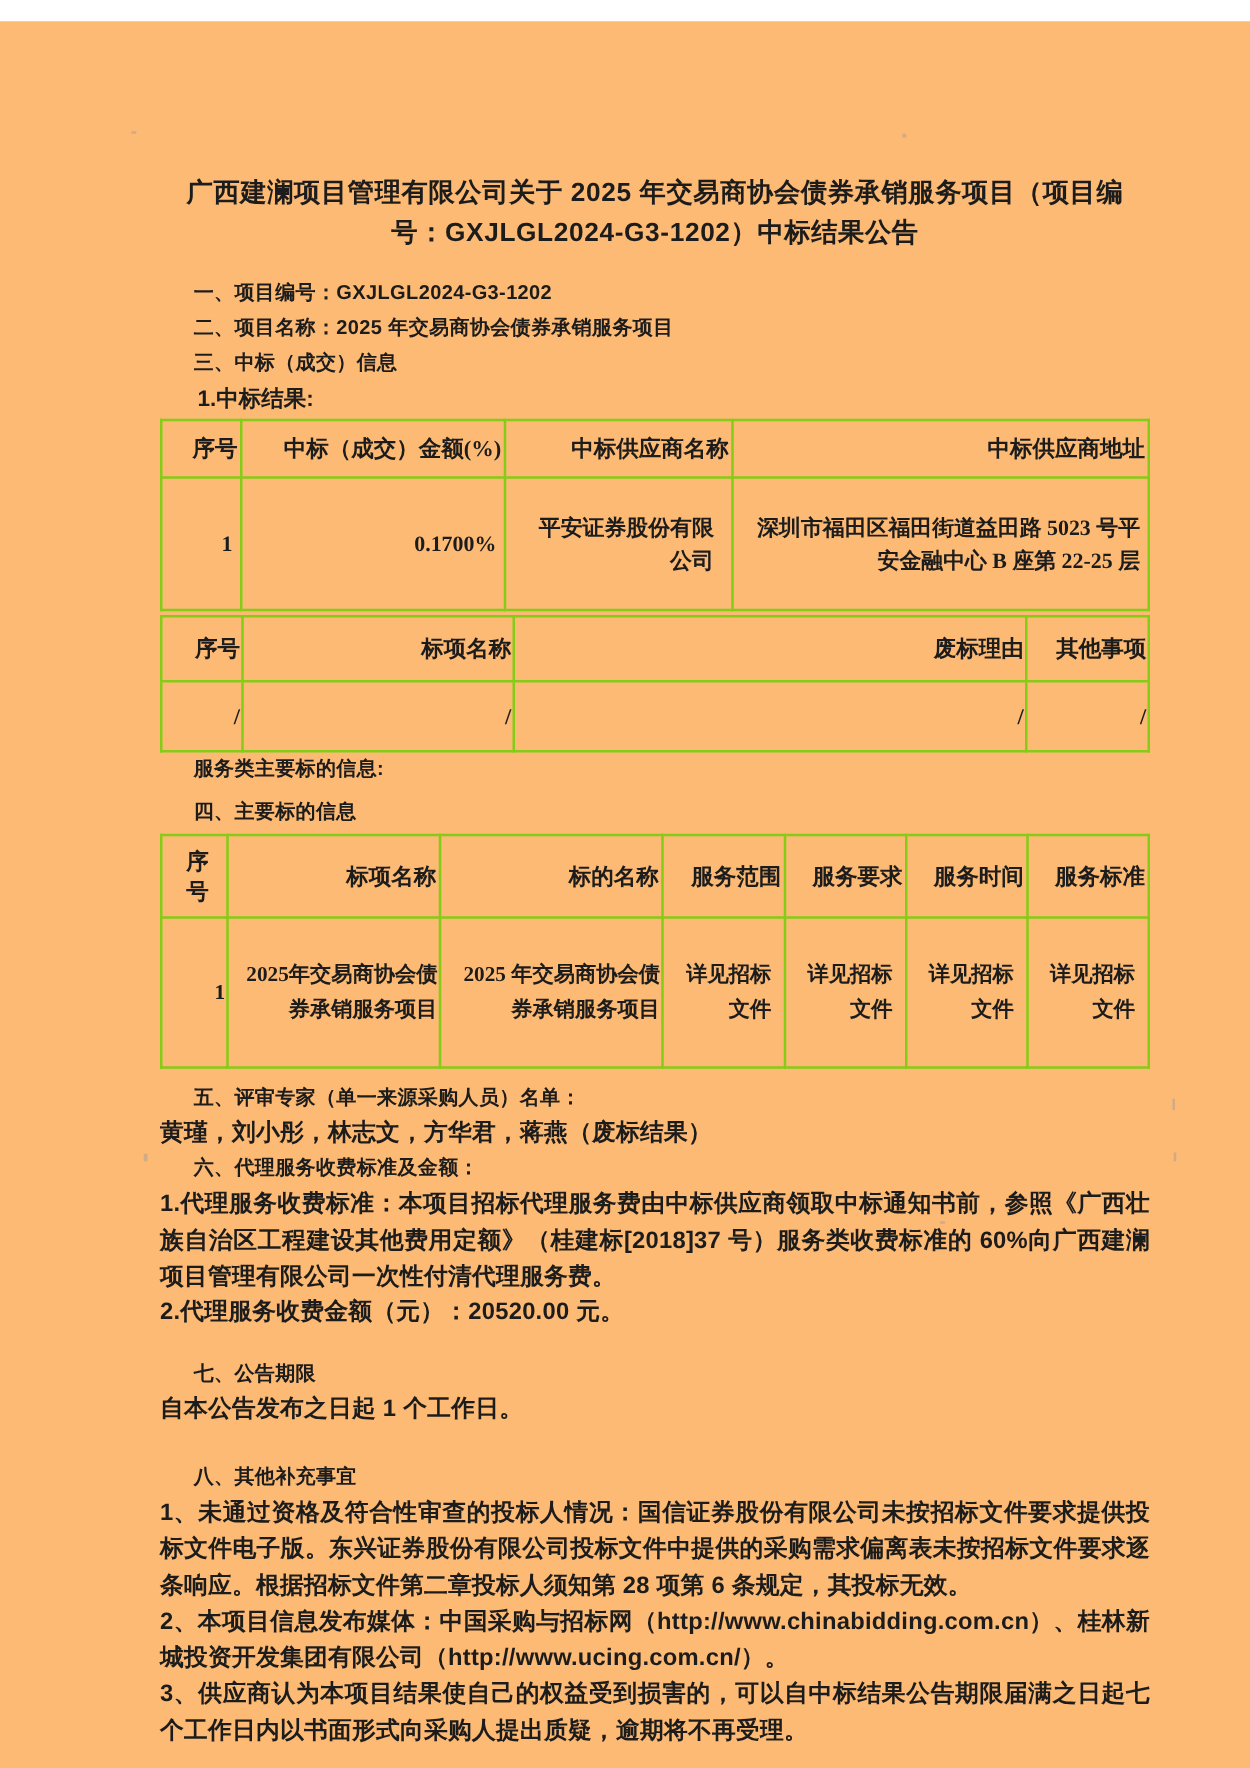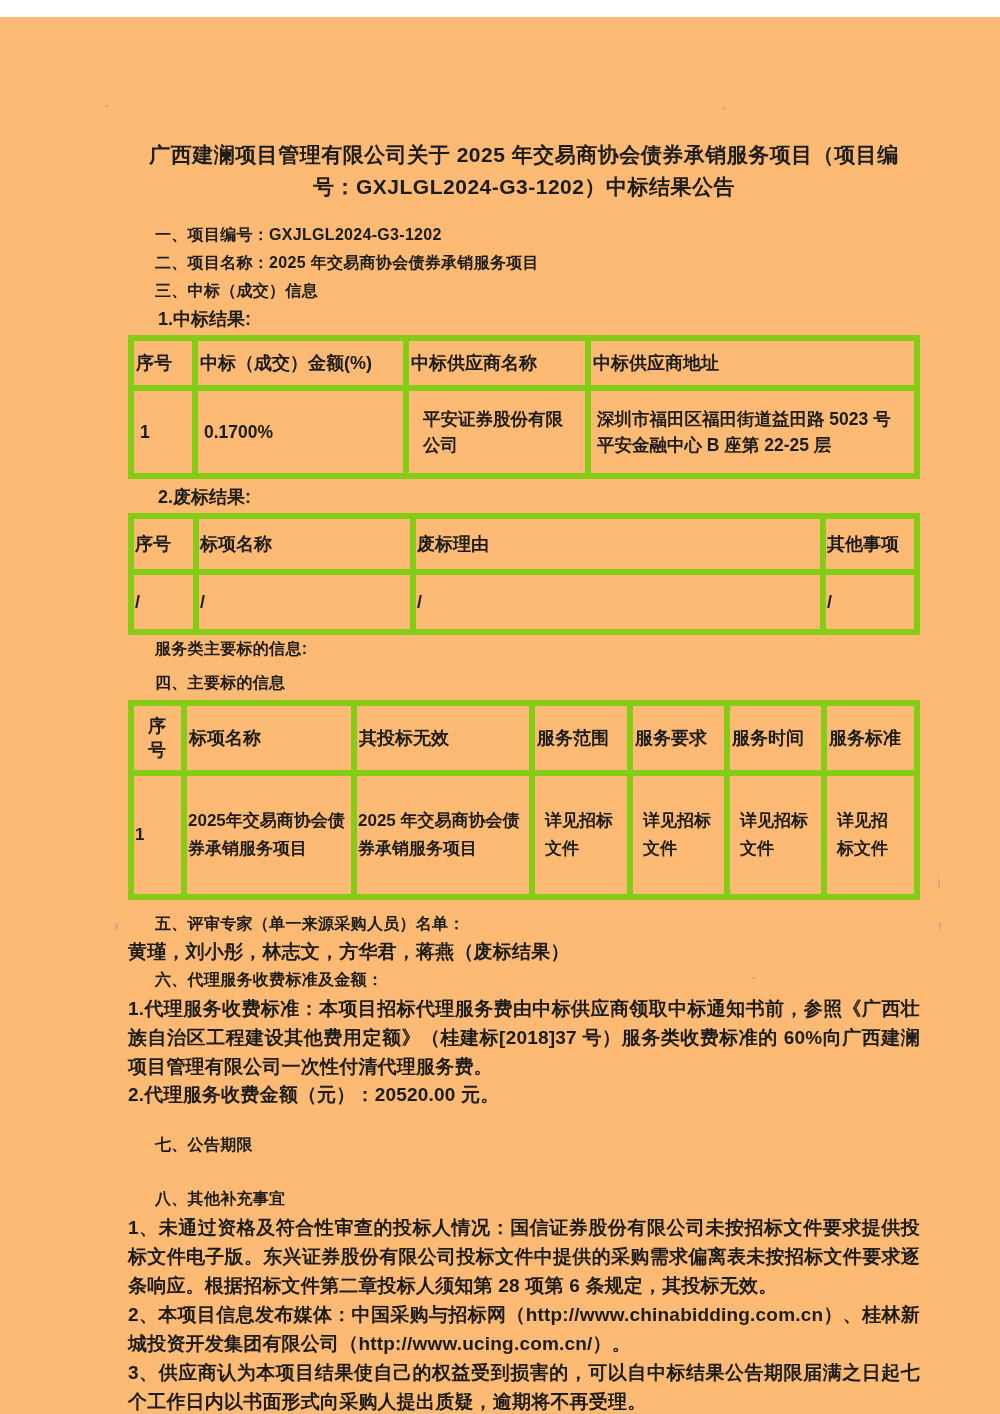--- a/index.html
+++ b/index.html
@@ -42,30 +42,31 @@
     font-weight: 700;
     margin-top: 2px;
   }
   table {
     border-collapse: collapse;
     table-layout: fixed;
     width: 792px;
     margin-top: 3px;
   }
   th, td {
-    border: 6px solid #84cc16;
-    text-align: left;
+    border: 2px solid #84cc16;
+    text-align: right;
     vertical-align: middle;
     overflow: hidden;
+    font-family: Liberation Serif, serif;
   }
   th { font-weight: 700; }
   
   .t1 th { height: 44px; font-size: 18px; padding: 0 2px; }
   .t1 td { height: 64px; font-size: 17.5px; font-weight: 600; line-height: 26px; padding: 2px 6px; }
-  .t1 td.cell-name { padding: 9px 14px; }
+  .t1 td.cell-name { padding: 20px 14px; }
   
   .t2 th { height: 48px; font-size: 18px; }
   .t2 td { height: 52px; font-size: 18px; font-weight: 600; }
   
   .t3 th { height: 64px; font-size: 18px; padding: 0 2px; }
   .t3 th.th-seq { padding: 0 14px; line-height: 24px; }
   .t3 td { height: 84px; font-size: 17px; font-weight: 600; line-height: 28px; padding: 2px 1px; }
   .t3 td.cell-brief { padding: 17px 10px; }
   .body-line {
     font-size: 19px;
@@ -123,21 +124,20 @@
       <tbody>
         <tr>
           <td>1</td>
           <td>0.1700%</td>
           <td class="cell-name">平安证券股份有限公司</td>
           <td>深圳市福田区福田街道益田路 5023 号平安金融中心 B 座第 22-25 层</td>
         </tr>
       </tbody>
     </table>
 
-    <div class="sub-label mt6">2.废标结果:</div>
 
     <table class="t2">
       <colgroup>
           <col style="width:65px">
           <col style="width:217px">
           <col style="width:410px">
           <col>
         </colgroup>
       <thead>
         <tr>
@@ -167,21 +167,21 @@
           <col style="width:178px">
         <col style="width:98px">
           <col style="width:97px">
           <col style="width:97px">
           <col>
       </colgroup>
       <thead>
         <tr>
           <th class="th-seq">序号</th>
           <th>标项名称</th>
-          <th>其投标无效</th>
+          <th>标的名称</th>
           <th>服务范围</th>
           <th>服务要求</th>
           <th>服务时间</th>
           <th>服务标准</th>
         </tr>
       </thead>
       <tbody>
         <tr>
           <td>1</td>
           <td>2025年交易商协会债券承销服务项目</td>
@@ -195,20 +195,21 @@
     </table>
 
     <div class="h-line mt10">五、评审专家（单一来源采购人员）名单：</div>
     <div class="body-line">黄瑾，刘小彤，林志文，方华君，蒋燕（废标结果）</div>
 
     <div class="h-line">六、代理服务收费标准及金额：</div>
     <div class="para">1.代理服务收费标准：本项目招标代理服务费由中标供应商领取中标通知书前，参照《广西壮族自治区工程建设其他费用定额》（桂建标[2018]37 号）服务类收费标准的 60%向广西建澜项目管理有限公司一次性付清代理服务费。</div>
     <div class="body-line">2.代理服务收费金额（元）：20520.00 元。</div>
 
     <div class="h-line mt20" style="margin-top:22px">七、公告期限</div>
+    <div class="body-line">自本公告发布之日起 1 个工作日。</div>
 
     <div class="h-line gap-lg">八、其他补充事宜</div>
     <div class="para">1、未通过资格及符合性审查的投标人情况：国信证券股份有限公司未按招标文件要求提供投标文件电子版。东兴证券股份有限公司投标文件中提供的采购需求偏离表未按招标文件要求逐条响应。根据招标文件第二章投标人须知第 28 项第 6 条规定，其投标无效。</div>
     <div class="para">2、本项目信息发布媒体：中国采购与招标网（http://www.chinabidding.com.cn）、桂林新城投资开发集团有限公司（http://www.ucing.com.cn/）。</div>
     <div class="para">3、供应商认为本项目结果使自己的权益受到损害的，可以自中标结果公告期限届满之日起七个工作日内以书面形式向采购人提出质疑，逾期将不再受理。</div>
 
   </div>
 
   <div class="speck" style="left:105px; top:88px; width:4px; height:2px;"></div>
   <div class="speck" style="left:722px; top:90px; width:3px; height:3px;"></div>

